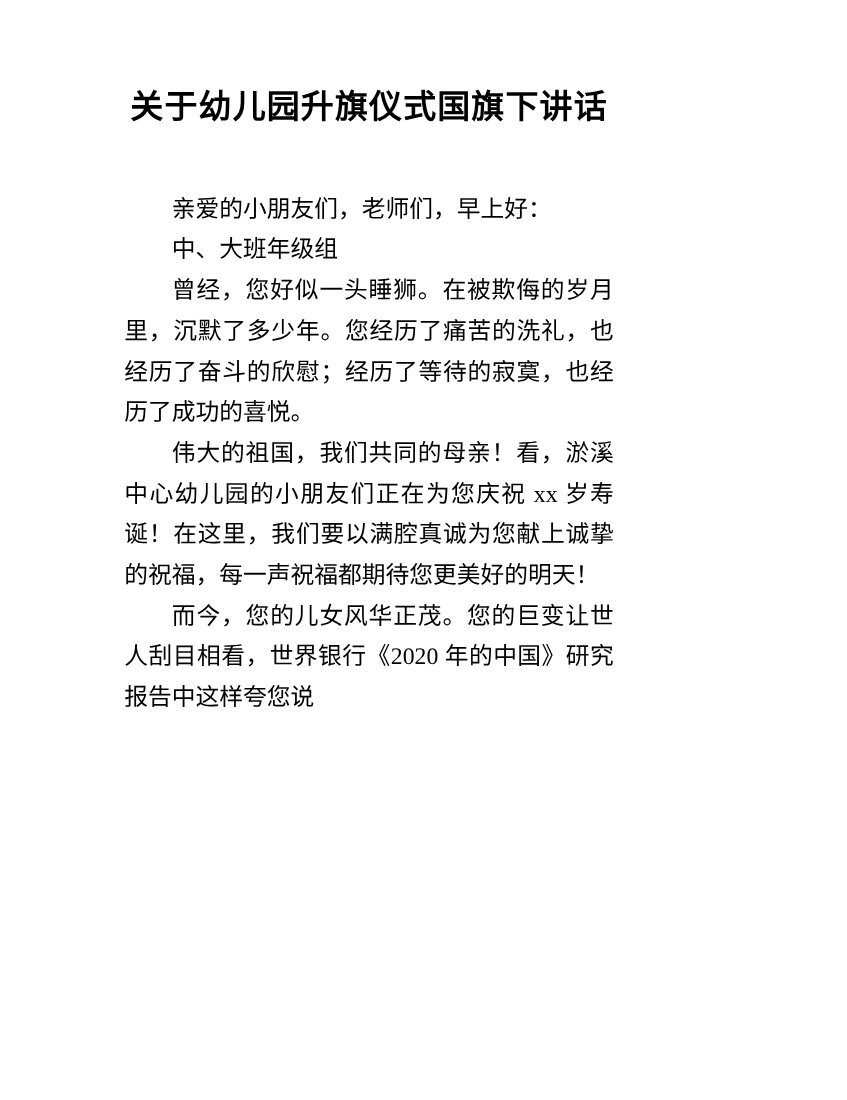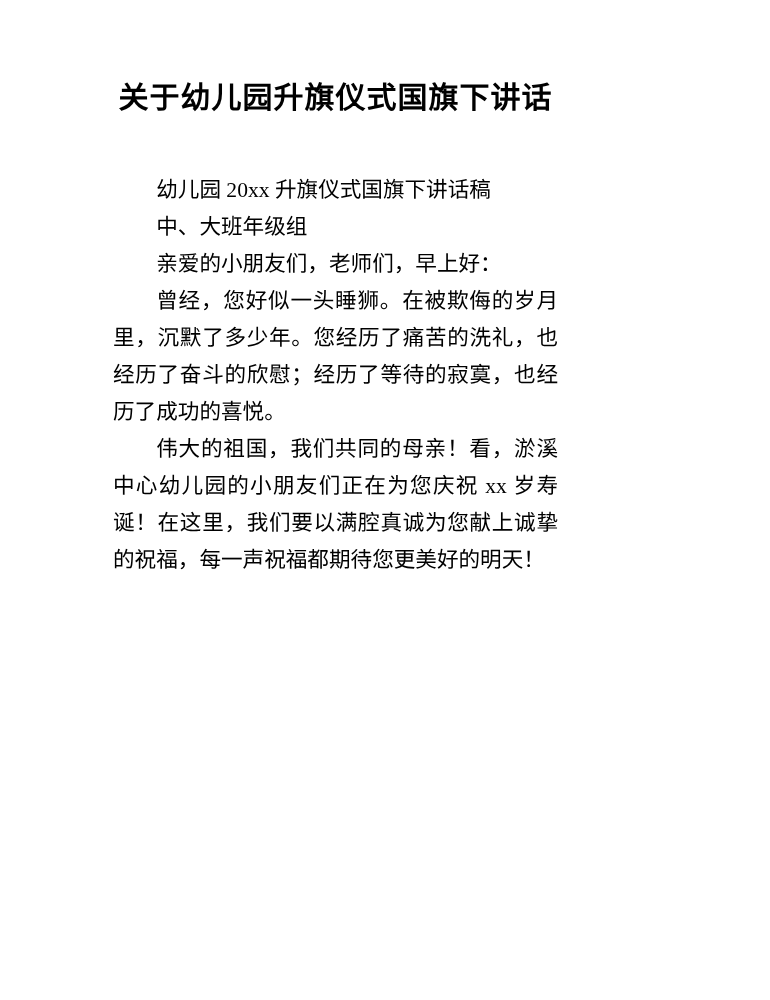--- a/index.html
+++ b/index.html
@@ -34,19 +34,19 @@
     text-indent: 2em;
     word-break: break-all;
   }
 </style>
 </head>
 <body style="background: rgb(255, 255, 255); color: rgb(0, 0, 0);">
 
 <div class="doc">
   <h1 class="title">关于幼儿园升旗仪式国旗下讲话</h1>
   <div>
-      <p class="para">幼儿园 20xx 升旗仪式国旗下讲话稿</p>
+      <p class="para">亲爱的小朋友们，老师们，早上好：</p>
       <p class="para">中、大班年级组</p>
-      <p class="para">亲爱的小朋友们，老师们，早上好：</p>
       <p class="para">曾经，您好似一头睡狮。在被欺侮的岁月里，沉默了多少年。您经历了痛苦的洗礼，也经历了奋斗的欣慰；经历了等待的寂寞，也经历了成功的喜悦。</p>
       <p class="para">伟大的祖国，我们共同的母亲！看，淤溪中心幼儿园的小朋友们正在为您庆祝 xx 岁寿诞！在这里，我们要以满腔真诚为您献上诚挚的祝福，每一声祝福都期待您更美好的明天！</p>
+      <p class="para">而今，您的儿女风华正茂。您的巨变让世人刮目相看，世界银行《2020 年的中国》研究报告中这样夸您说</p>
     </div>
 </div>
 
 </body></html>

